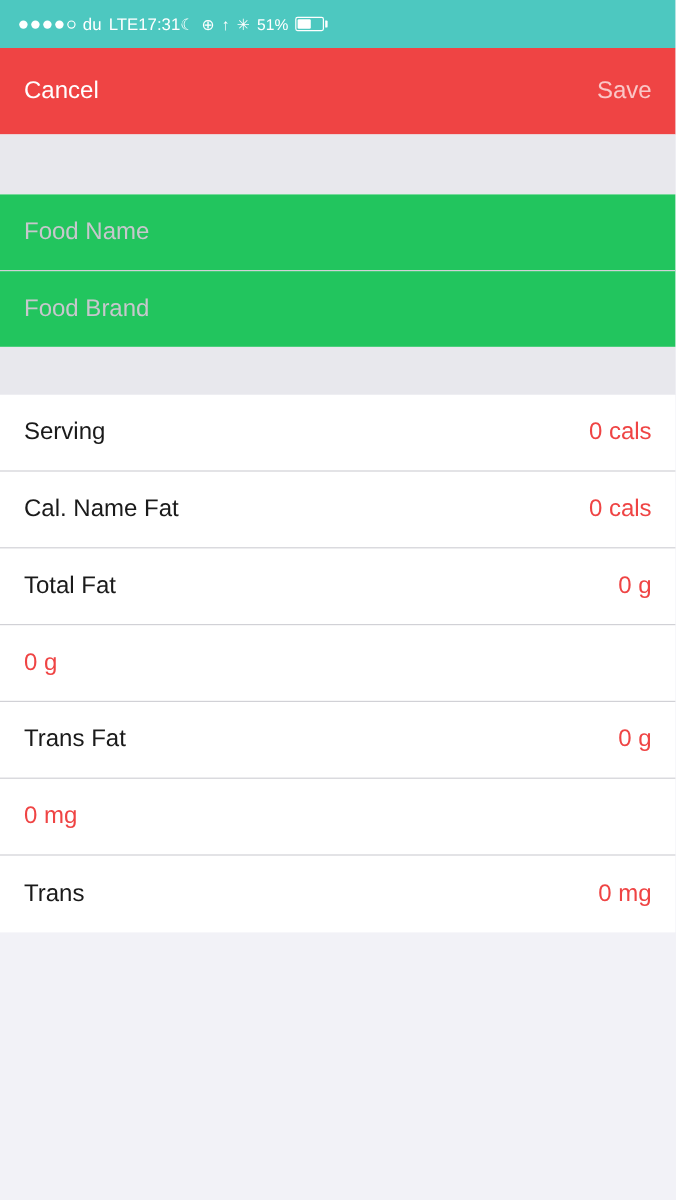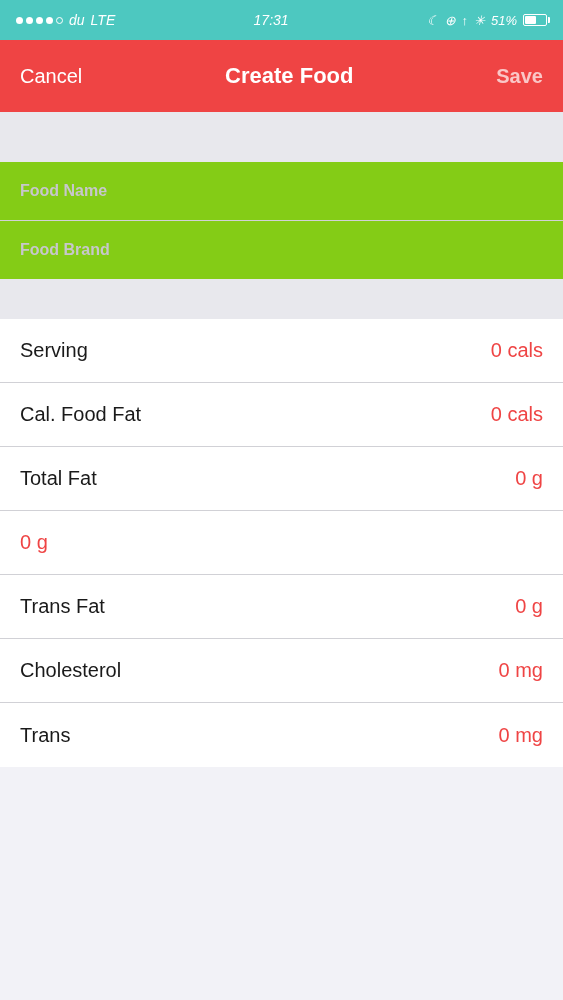--- a/index.html
+++ b/index.html
@@ -12,26 +12,24 @@
       min-height: 1000px;
       overflow-x: hidden;
     }
 
     
     .status-bar {
       background: #4dc8c0;
       height: 40px;
       display: flex;
       align-items: center;
-      justify-content: space-between;
       padding: 0 16px;
       color: white;
       font-size: 14px;
       font-weight: 500;
-      font-style: italic;
     }
     .status-left {
       display: flex;
       align-items: center;
       gap: 6px;
     }
     .signal-dots {
       display: flex;
       gap: 3px;
       align-items: center;
@@ -101,44 +99,43 @@
       cursor: pointer;
     }
     .nav-title {
       color: white;
       font-size: 22px;
       font-weight: 700;
     }
     .nav-save {
       color: rgba(255,255,255,0.7);
       font-size: 20px;
-      font-weight: 700;
+      font-weight: 400;
       cursor: pointer;
     }
 
     
     .top-spacer {
       background: #e8e8ed;
       height: 50px;
     }
 
     
     .input-section {
       background: white;
     }
     .text-input {
       width: 100%;
       border: none;
       outline: none;
       padding: 20px 20px;
-      font-size: 16px;
+      font-size: 20px;
       color: #333;
-      background: #84cc16;
+      background: #22c55e;
       border-bottom: 1px solid #d1d1d6;
-      font-weight: bold;
     }
     .text-input::placeholder {
       color: #c7c7cc;
     }
     .text-input:last-child {
       border-bottom: none;
     }
 
     
     .section-separator {
@@ -208,54 +205,52 @@
     <div class="battery">
       <div class="battery-body">
         <div class="battery-fill"></div>
       </div>
     </div>
   </div>
 </div>
 
 <div class="nav-bar">
   <span class="nav-cancel">Cancel</span>
-  <span class="nav-title">Create Food</span>
   <span class="nav-save">Save</span>
 </div>
 
 <div class="top-spacer"></div>
 
 <div class="input-section">
   <input class="text-input" type="text" placeholder="Food Name" style="">
   <input class="text-input" type="text" placeholder="Food Brand" style="">
 </div>
 
 <div class="section-separator"></div>
 
 <div class="nutrition-section">
     <div class="nutrition-row">
       <span class="nutrition-label">Serving</span>
       <span class="nutrition-value">0 cals</span>
     </div>
     <div class="nutrition-row">
-      <span class="nutrition-label">Cal. Food Fat</span>
+      <span class="nutrition-label">Cal. Name Fat</span>
       <span class="nutrition-value">0 cals</span>
     </div>
     <div class="nutrition-row">
       <span class="nutrition-label">Total Fat</span>
       <span class="nutrition-value">0 g</span>
     </div>
     <div class="nutrition-row">
       <span class="nutrition-value">0 g</span>
     </div>
     <div class="nutrition-row">
       <span class="nutrition-label">Trans Fat</span>
       <span class="nutrition-value">0 g</span>
     </div>
     <div class="nutrition-row">
-      <span class="nutrition-label">Cholesterol</span>
       <span class="nutrition-value">0 mg</span>
     </div>
     <div class="nutrition-row">
       <span class="nutrition-label">Trans</span>
       <span class="nutrition-value">0 mg</span>
     </div>
   </div>
 
 </body></html>

